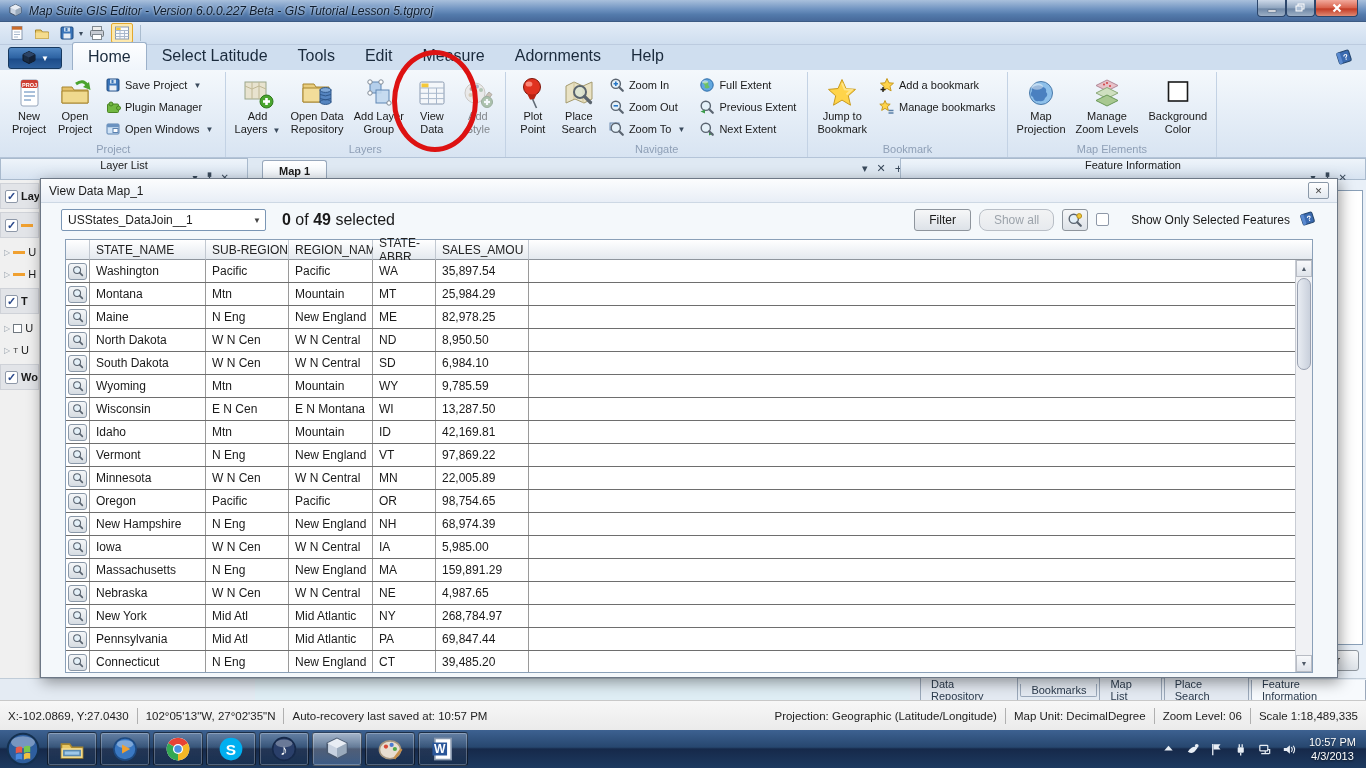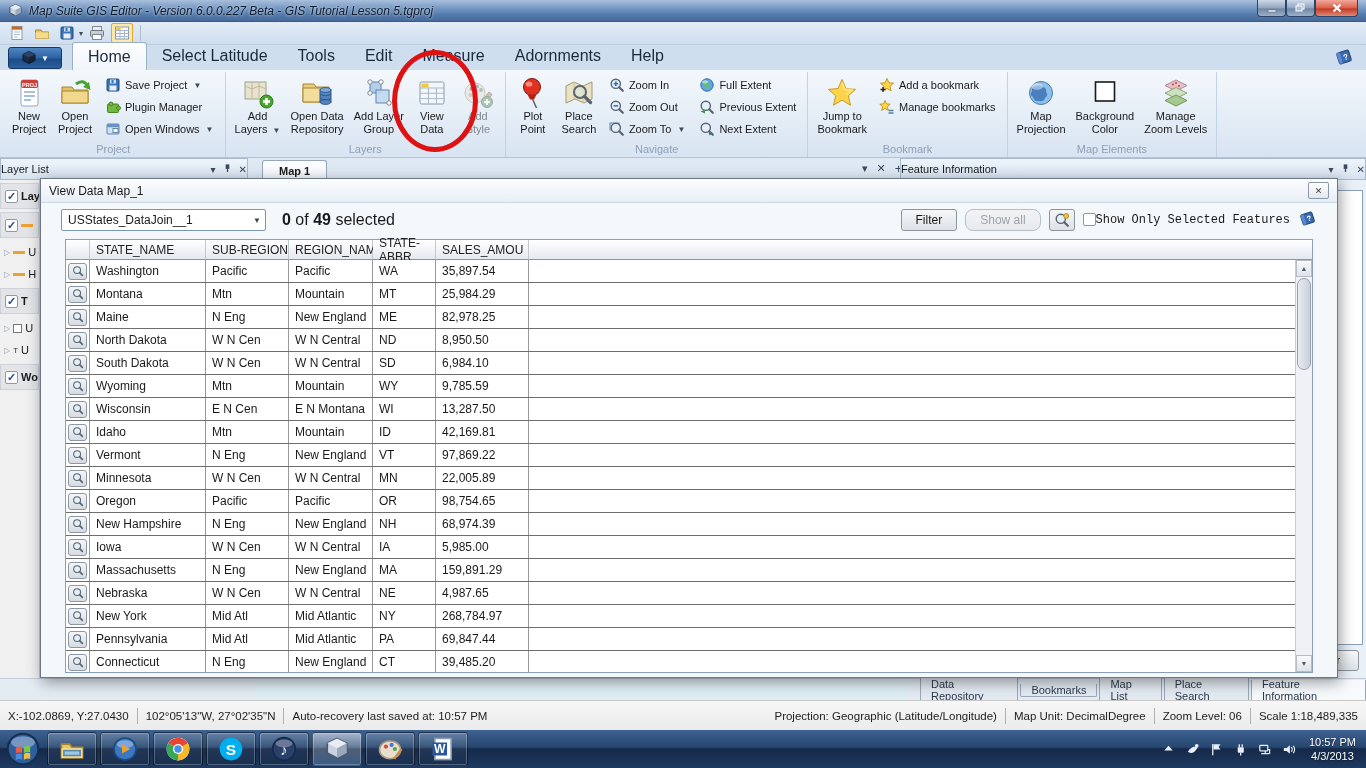--- a/index.html
+++ b/index.html
@@ -49,21 +49,21 @@
   .rlarge.disabled { opacity:.5; filter:grayscale(.6); }
   .smallcol { display:flex; flex-direction:column; justify-content:flex-start; padding:2px 4px; gap:2px; }
   .sbtn { display:flex; align-items:center; height:20px; gap:4px; font-size:11px; color:#1a1a1a; padding:0 3px; border-radius:2px; }
   .drop { font-size:8px; color:#3a4a5c; margin-left:2px; }
 
   
   .ann-circle { position:absolute; left:392px; top:50px; width:86px; height:102px; border:5px solid #dd1212; border-radius:50%; z-index:60; pointer-events:none; }
 
   
   .workstrip { position:absolute; left:0; top:158px; width:1366px; height:22px; background:#dfe9f3; }
-  .phead { position:absolute; top:0; height:22px; background:linear-gradient(#eef4fa,#d7e3f1); border:1px solid #a9bacd; display:flex; align-items:center; font-size:11px; padding:0 0; }
+  .phead { position:absolute; top:0; height:22px; background:linear-gradient(#eef4fa,#d7e3f1); border:1px solid #a9bacd; display:flex; align-items:center; font-size:11px; padding:0 18px;flex-direction:column; }
   .phead .picons { margin-left:auto; display:flex; gap:7px; align-items:center; color:#3a4a5c; font-size:10px; }
   .doctab { position:absolute; left:262px; top:2px; height:20px; padding:0 16px; background:linear-gradient(#fff,#eef4fa);
     border:1px solid #98a8bc; border-bottom:none; border-radius:3px 3px 0 0; display:flex; align-items:center; font-weight:bold; font-size:11px; }
   .tabctrl { position:absolute; left:862px; top:3px; display:flex; gap:9px; color:#3a4a5c; font-size:11px; align-items:center;}
 
   
   .layerstrip { position:absolute; left:0; top:180px; width:40px; height:520px; background:#f0f0f0; border-right:1px solid #c8c8c8; overflow:hidden; }
   .lrow { display:flex; align-items:center; gap:3px; padding-left:4px; font-size:11px; white-space:nowrap; }
   .lrow.group { height:26px; background:#e2e4e8; border:1px solid #cfd2d8; margin:3px 0; font-weight:bold; }
   .lrow.child { height:22px; }
@@ -87,21 +87,21 @@
     background:linear-gradient(#fff,#e2e8ef); display:flex; align-items:center; justify-content:center; font-size:9px; color:#444; }
   .dtoolbar { height:34px; display:flex; align-items:center; padding:0 20px; gap:8px; }
   .combo { width:205px; height:22px; background:#fff; border:1px solid #7a96b5; border-radius:2px; display:flex; align-items:center; padding-left:6px; font-size:12px; }
   .combo .arrow { margin-left:auto; width:16px; text-align:center; font-size:8px; color:#444; }
   .selstat { margin-left:8px; font-size:16px; }
   .selstat b { font-weight:bold; }
   .dright { margin-left:auto; display:flex; align-items:center; gap:8px; }
   .btn { height:22px; padding:0 14px; background:linear-gradient(#f6f7f8,#dde2e8); border:1px solid #8e959d; border-radius:3px; font-size:12px; display:flex; align-items:center; }
   .btn.disabled { color:#9ca3ab; background:linear-gradient(#f2f3f4,#e7eaee); border-color:#b8bec6;border-radius:8px; }
   .iconbtn { width:26px; height:22px; padding:0; justify-content:center; }
-  .chkrow { display:flex; align-items:flex-start; gap:0; font-size:12px;font-family:Liberation Mono, monospace; }
+  .chkrow { display:flex; align-items:flex-start; gap:22px; font-size:12px; }
 
   
   .tablewrap { position:absolute; left:24px; top:60px; width:1248px; height:434px; background:#fff; border:1px solid #8aa0b8; display:flex; flex-direction:column; }
   .thead { display:flex; height:20px; flex:none; }
   .th { background:linear-gradient(#ffffff,#e4e9ef); border-right:1px solid #c2c8d0; border-bottom:1px solid #8e959d;
     font-size:12px; display:flex; align-items:center; padding-left:6px; color:#222; }
   .tbodyv { flex:1; overflow:hidden; position:relative; }
   .trow { display:flex; height:23px; border-bottom:1px solid #6e6e6e; background:#fff; }
   .td { border-right:1px solid #9a9a9a; font-size:12px; display:flex; align-items:center; padding-left:6px; white-space:nowrap; overflow:hidden; }
   .td.lens { justify-content:center; padding-left:0; }
@@ -504,37 +504,37 @@
                 <circle cx="16" cy="16" r="11.5" fill="#8ec0ea" stroke="#4a7aaa"></circle>
                 <path d="M10 9 q5 -2 8 1 q4 1 3 5 q3 3 -1 6 q-1 4 -6 3 q-5 1 -6 -4 q-4 -2 -1 -6 q-1 -4 3 -5" fill="#4a80c0"></path>
                 <ellipse cx="12" cy="9.5" rx="6" ry="3.2" fill="#fff" opacity=".45"></ellipse>
               </svg>
             </div>
             <div class="rtext">Map<br>Projection</div>
           </div>
           <div class="rlarge">
             <div class="ricon">
               <svg width="32" height="32" viewBox="0 0 32 32">
-                <rect x="6.5" y="5" width="19" height="19" fill="#fff" stroke="#1a1a1a" stroke-width="1.6"></rect>
-              </svg>
-            </div>
-            <div class="rtext">Background<br>Color</div>
-          </div>
-          <div class="rlarge">
-            <div class="ricon">
-              <svg width="32" height="32" viewBox="0 0 32 32">
                 <path d="M16 3 l11 5.5 -11 5.5 -11 -5.5 z" fill="#e8c0c8" stroke="#b08898"></path>
                 <path d="M16 10.5 l11 5.5 -11 5.5 -11 -5.5 z" fill="#cfe0c0" stroke="#8aa878"></path>
                 <path d="M16 18 l11 5.5 -11 5.5 -11 -5.5 z" fill="#a8c890" stroke="#6a9858"></path>
                 <circle cx="13" cy="7.5" r="1" fill="#d04040"></circle>
                 <circle cx="19" cy="9" r="1" fill="#d04040"></circle>
                 <circle cx="16" cy="6" r="1" fill="#d04040"></circle>
               </svg>
             </div>
             <div class="rtext">Manage<br>Zoom Levels</div>
+          </div>
+          <div class="rlarge">
+            <div class="ricon">
+              <svg width="32" height="32" viewBox="0 0 32 32">
+                <rect x="6.5" y="5" width="19" height="19" fill="#fff" stroke="#1a1a1a" stroke-width="1.6"></rect>
+              </svg>
+            </div>
+            <div class="rtext">Background<br>Color</div>
           </div>
         </div>
         <div class="rlabel">Map Elements</div>
       </div>
     </div>
 
   <div class="ann-circle"></div>
 
   <div class="workstrip">
     <div class="phead" style="left:0; width:248px;">

